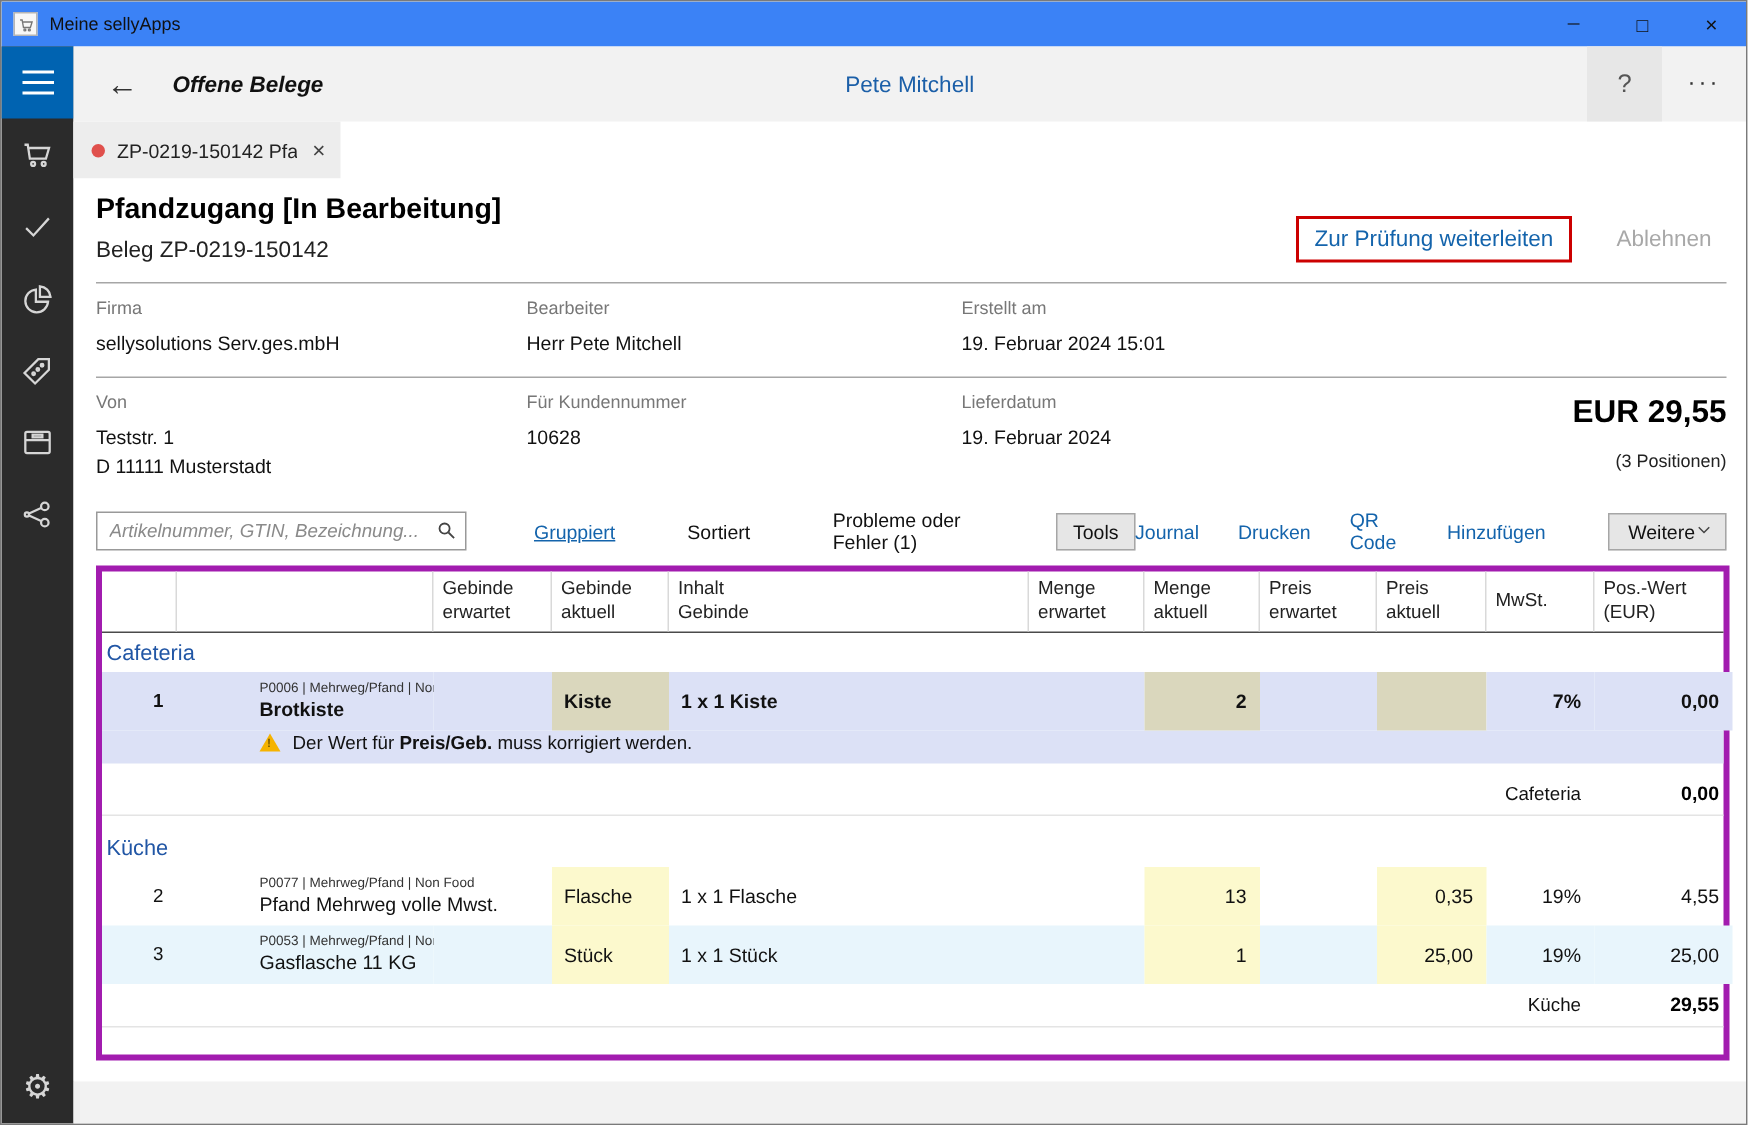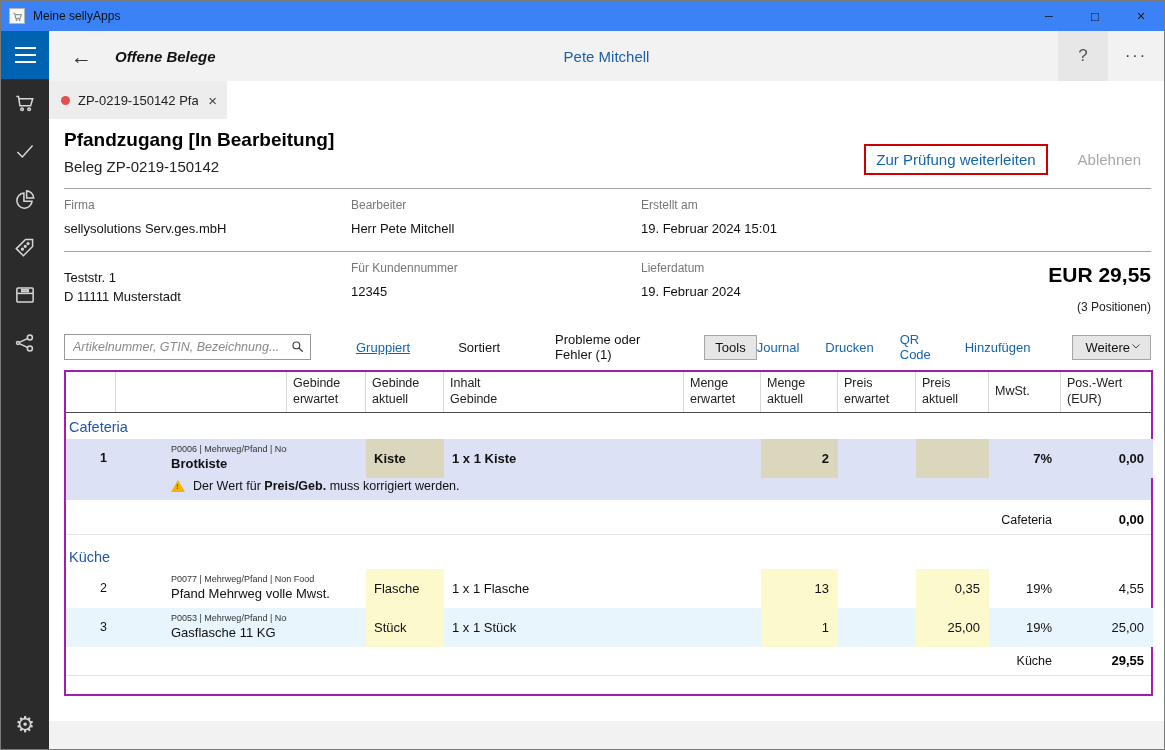--- a/index.html
+++ b/index.html
@@ -76,21 +76,21 @@
   .tb-link { font-size:13px; }
   .tb-filter { color:#111; }
   .tb-filter.active { color:#1464ac; text-decoration:underline; }
   .tb-blue { color:#1464ac; }
   .ml45 { margin-left:45px; } .ml48 { margin-left:48px; } .ml55 { margin-left:55px; } .ml26 { margin-left:26px; }
   .btn-gray { background:#e6e6e6; border:1px solid #a6a6a6; font-size:13px; color:#111; padding:4px 10px; }
   .btn-weitere { margin-left:42px; width:92px; display:flex; align-items:flex-start; justify-content:space-between; padding:4px 8px 4px 12px; }
   .flex-spacer { flex:1; }
 
   
-  .tbl { width:1089px; border:2px solid #a21caf; margin-top:9px; }
+  .tbl { width:1089px; border:4px solid #a21caf; margin-top:9px; }
   .trow { display:grid; grid-template-columns:50px 171px 79px 78px 240px 77px 77px 78px 73px 72px 92px; }
   .thead { border-bottom:1px solid #4a4a4a; }
   .th { min-height:40px; padding:4px 6px; display:flex; align-items:center; font-size:12.5px; color:#222; border-right:1px solid #d9d9d9; white-space:pre-line; line-height:1.25; }
   .th:last-child { border-right:none; }
   .group-name { color:#2156a5; font-size:14.5px; padding:6px 4px 4px 3px; }
   .item-row { min-height:39px; }
   .sel > div { background:#dce1f6; }
   .alt > div { background:#e8f5fc; }
   .c-num { display:flex; align-items:center; justify-content:flex-end; padding-right:9px; font-size:12.5px; color:#111; }
   .c-desc { padding:3px 4px 4px 55px; display:flex; flex-direction:column; justify-content:center; }
@@ -237,28 +237,29 @@
           <div>
             <div class="flabel">Erstellt am</div>
             <div class="fvalue">19. Februar 2024 15:01</div>
           </div>
         </div>
 
         <hr class="hrule" style="margin-top:0;">
 
         <div class="frow2">
           <div>
+            <div class="flabel">Von</div>
             <div class="fvalue">
               <div>Teststr. 1</div>
               <div>D 11111 Musterstadt</div>
             </div>
           </div>
           <div>
             <div class="flabel">Für Kundennummer</div>
-            <div class="fvalue">12345</div>
+            <div class="fvalue">10628</div>
           </div>
           <div>
             <div class="flabel">Lieferdatum</div>
             <div class="fvalue">19. Februar 2024</div>
           </div>
           <div class="total-block">
             <div class="total-amount">EUR 29,55</div>
             <div class="total-positions">(3 Positionen)</div>
           </div>
         </div>

